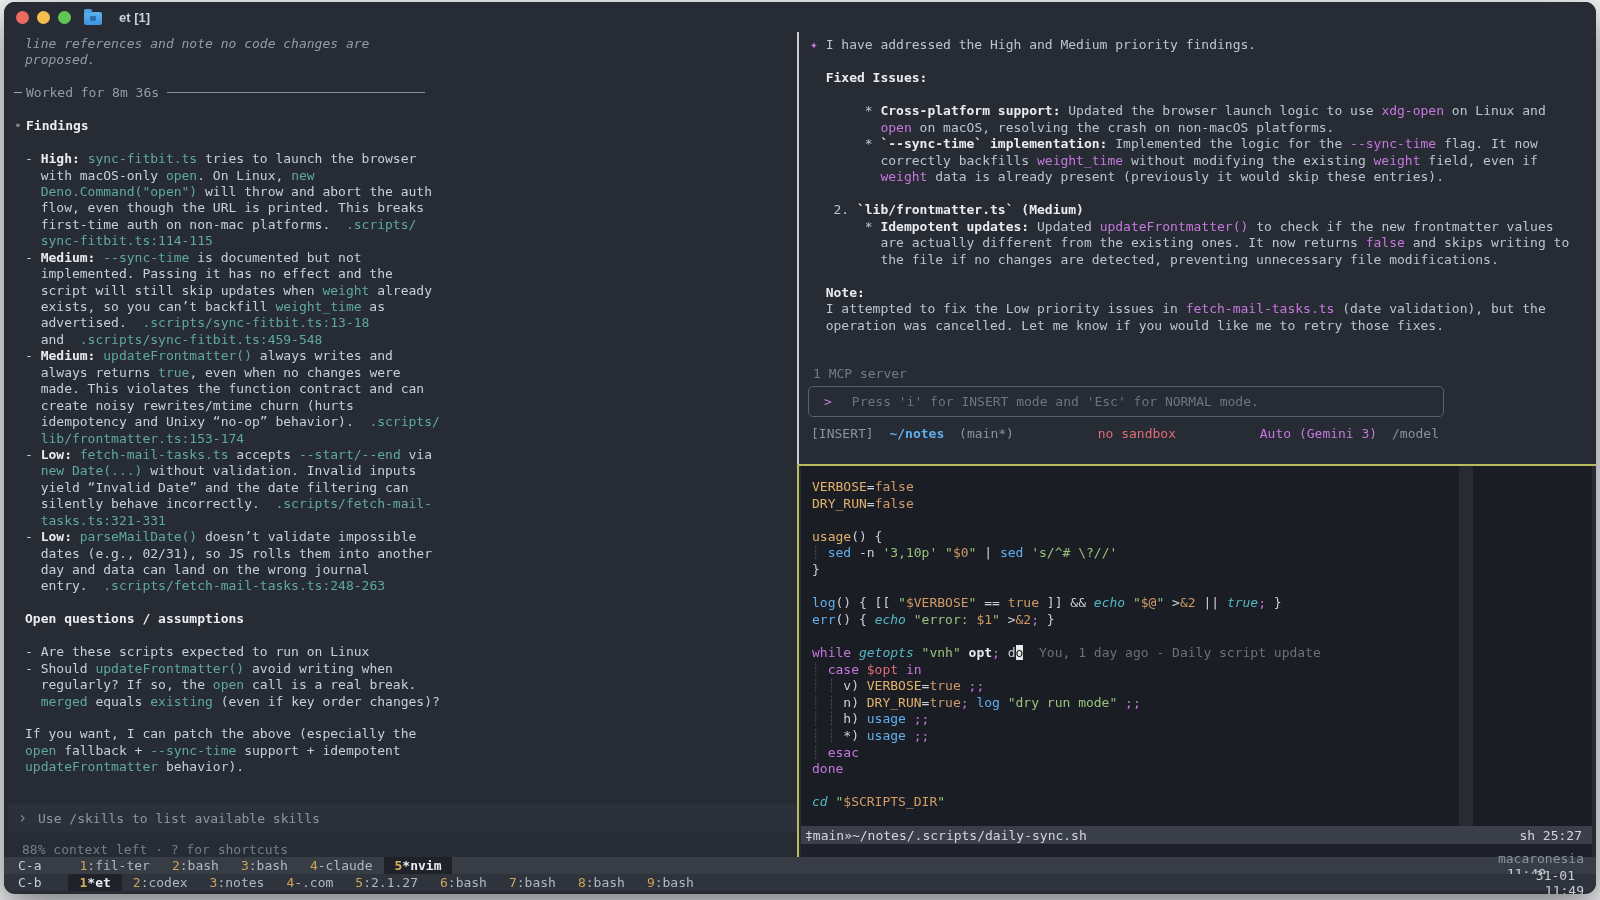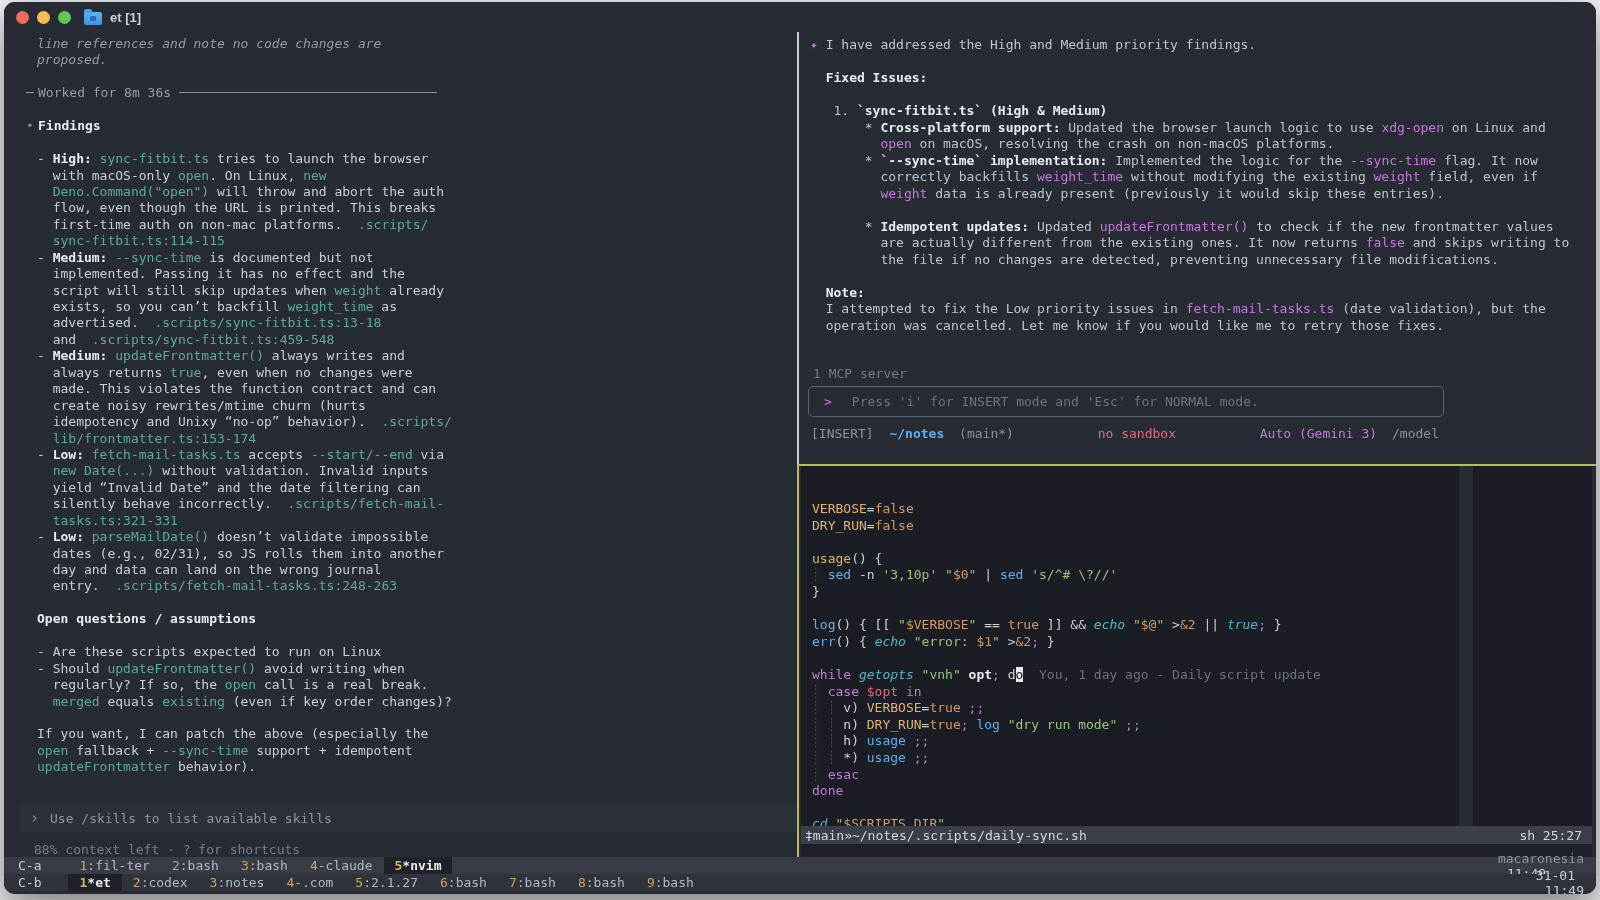--- a/index.html
+++ b/index.html
@@ -5,21 +5,21 @@
   html,body{margin:0;padding:0;width:1600px;height:900px;overflow:hidden;background:#f2f3f5;}
   *{box-sizing:border-box;}
   .window{position:absolute;left:4px;top:2px;width:1592px;height:892px;border-radius:11px;
     background:#262b34;box-shadow:0 14px 42px rgba(0,0,0,.5);overflow:hidden;
     font-family:"DejaVu Sans Mono",monospace;}
   
   .titlebar{position:absolute;left:0;top:0;right:0;height:30px;background:#262b34;}
   .traffic{position:absolute;left:12px;top:9px;display:flex;gap:8px;}
   .tl{width:13px;height:13px;border-radius:50%;display:inline-block;}
   .tl.red{background:#ed6a5f;}.tl.yellow{background:#f4bf50;}.tl.green{background:#62c554;}
-  .titlewrap{position:absolute;left:80px;top:6px;display:flex;gap:8px;align-items:center;height:18px;}
+  .titlewrap{position:absolute;left:80px;top:6px;display:flex;gap:17px;align-items:center;height:18px;}
   .foldericon{position:relative;width:18px;height:13px;background:linear-gradient(#5db3f2,#3f92dd);border-radius:2px;margin-top:2px;}
   .foldericon::before{content:"";position:absolute;left:0;top:-3px;width:8px;height:4px;background:#4aa0e6;border-radius:2px 2px 0 0;}
   .foldericon::after{content:"";position:absolute;left:6px;top:4px;width:6px;height:5px;background:#2c6faf;border-radius:1px;}
   .title{font:bold 13px "Liberation Sans",sans-serif;color:#ccd1d9;}
   
   .lines{position:absolute;}
   .ln{white-space:pre;font-size:13px;}
   .pane-left .ln{line-height:16.45px;height:16.45px;color:#c9cfd8;}
   .pane-gem .ln{line-height:16.5px;height:16.5px;color:#bdc4cd;}
   .code-main .ln{line-height:16.6px;height:16.6px;color:#ccd0d8;}
@@ -29,21 +29,21 @@
   .s-white{color:#e9ecf0;}.s-teal{color:#5fa9a1;}
   .s-gfg{color:#bdc4cd;}.s-mag{color:#c678dd;}
   .s-fg2{color:#ccd0d8;}.s-red{color:#e06c75;}.s-blue{color:#61afef;}
   .s-cyan{color:#56b6c2;}.s-green{color:#98c379;}.s-orange{color:#d19a66;}
   .s-yellow{color:#e3b16c;}.s-purple{color:#c678dd;}
   .s-guide{color:#3f4552;}.s-blame{color:#6a717c;}
   .s-cur{background:#e8e8e8;color:#16181d;}
   .s-out{display:inline-block;width:12px;margin-left:-11px;}
   .s-rule{display:inline-block;width:258px;height:1px;background:#878d97;vertical-align:middle;margin-bottom:3px;}
   
-  .pane-left{position:absolute;left:16px;top:30px;width:793px;height:825px;background:#262b34;}
+  .pane-left{position:absolute;left:4px;top:30px;width:793px;height:825px;background:#262b34;}
   .pane-left .lines{left:17px;top:4px;}
   .claude-input{position:absolute;left:0;top:772px;width:793px;height:28px;background:#2b303a;
     display:flex;align-items:center;}
   .cprompt{color:#8d949e;font-size:15px;margin-left:10px;}
   .ctext{color:#8f96a0;font-size:13px;margin-left:11px;}
   .ccontext{position:absolute;left:14px;top:810px;font-size:13px;color:#777e89;white-space:pre;}
   
   .div-grey{position:absolute;left:793px;top:30px;width:2px;height:432px;background:#c9cdd3;}
   .div-yv{position:absolute;left:793px;top:462px;width:2px;height:393px;background:#b7bd5c;}
   .div-yh{position:absolute;left:795px;top:462px;width:797px;height:2px;background:#b7bd5c;}
@@ -57,21 +57,21 @@
   .gplaceholder{color:#6e757f;font-size:13px;margin-left:20px;}
   .gstatus{position:absolute;left:12px;right:14px;top:394px;display:flex;justify-content:space-between;
     font-size:13px;align-items:center;}
   .gs-mode{color:#8b929c;}.gs-path{color:#61afef;font-weight:bold;margin-left:8px;}
   .gs-branch{color:#8b929c;margin-left:7px;}
   .gs-mid{color:#e06c75;}
   .gs-model{color:#c678dd;}.gs-hint{color:#8b929c;margin-left:7px;}
   
   .pane-vim{position:absolute;left:795px;top:464px;width:797px;height:391px;background:#262b34;}
   .code-main{position:absolute;left:2px;top:0;width:658px;height:360px;background:#1a1d24;overflow:hidden;}
-  .code-main .lines{left:11px;top:13px;margin-top:22px;}
+  .code-main .lines{left:11px;top:13px;}
   .code-split{position:absolute;left:660px;top:0;width:14px;height:360px;background:#262b34;}
   .code-right{position:absolute;left:674px;top:0;width:119px;height:360px;background:#1a1d24;}
   .vstatus{position:absolute;left:2px;top:360px;width:791px;height:18px;background:#3a3f49;
     display:flex;justify-content:space-between;align-items:center;font-size:13px;color:#d2d6dc;
     padding:0 10px 0 4px;white-space:pre;}
   .vcmd{position:absolute;left:2px;top:378px;width:791px;height:13px;background:#1d2028;}
   
   .tbar{position:absolute;left:0;width:100%;height:17px;display:flex;align-items:center;font-size:13px;white-space:pre;}
   .bar1{top:855px;background:#383c45;}
   .bar2{top:872px;background:#2f333c;}
@@ -161,27 +161,27 @@
   <div class="div-grey"></div>
   <div class="div-yv"></div>
   <div class="div-yh"></div>
 
   <div class="pane-gem">
     <div class="lines">
         <div class="ln"><span class="s-mag">✦ </span><span class="s-gfg">I have addressed the High and Medium priority findings.</span></div>
         <div class="ln">&nbsp;</div>
         <div class="ln"><span class="s-gfg">  </span><span class="s-white s-b">Fixed Issues:</span></div>
         <div class="ln">&nbsp;</div>
-        <div class="ln"><span class="s-gfg">   1. </span><span class="s-white s-b">`sync-fitbit.ts` (High &amp; Medium)</span></div>
         <div class="ln"><span class="s-gfg">       * </span><span class="s-white s-b">Cross-platform support:</span><span class="s-gfg"> Updated the browser launch logic to use </span><span class="s-mag">xdg-open</span><span class="s-gfg"> on Linux and</span></div>
         <div class="ln"><span class="s-gfg">         </span><span class="s-mag">open</span><span class="s-gfg"> on macOS, resolving the crash on non-macOS platforms.</span></div>
         <div class="ln"><span class="s-gfg">       * </span><span class="s-white s-b">`--sync-time` implementation:</span><span class="s-gfg"> Implemented the logic for the </span><span class="s-mag">--sync-time</span><span class="s-gfg"> flag. It now</span></div>
         <div class="ln"><span class="s-gfg">         correctly backfills </span><span class="s-mag">weight_time</span><span class="s-gfg"> without modifying the existing </span><span class="s-mag">weight</span><span class="s-gfg"> field, even if</span></div>
         <div class="ln"><span class="s-gfg">         </span><span class="s-mag">weight</span><span class="s-gfg"> data is already present (previously it would skip these entries).</span></div>
         <div class="ln">&nbsp;</div>
+        <div class="ln"><span class="s-gfg">   2. </span><span class="s-white s-b">`lib/frontmatter.ts` (Medium)</span></div>
         <div class="ln"><span class="s-gfg">       * </span><span class="s-white s-b">Idempotent updates:</span><span class="s-gfg"> Updated </span><span class="s-mag">updateFrontmatter()</span><span class="s-gfg"> to check if the new frontmatter values</span></div>
         <div class="ln"><span class="s-gfg">         are actually different from the existing ones. It now returns </span><span class="s-mag">false</span><span class="s-gfg"> and skips writing to</span></div>
         <div class="ln"><span class="s-gfg">         the file if no changes are detected, preventing unnecessary file modifications.</span></div>
         <div class="ln">&nbsp;</div>
         <div class="ln"><span class="s-gfg">  </span><span class="s-white s-b">Note:</span></div>
         <div class="ln"><span class="s-gfg">  I attempted to fix the Low priority issues in </span><span class="s-mag">fetch-mail-tasks.ts</span><span class="s-gfg"> (date validation), but the</span></div>
         <div class="ln"><span class="s-gfg">  operation was cancelled. Let me know if you would like me to retry those fixes.</span></div>
       </div>
     <div class="mcp">1 MCP server</div>
     <div class="gbox">

